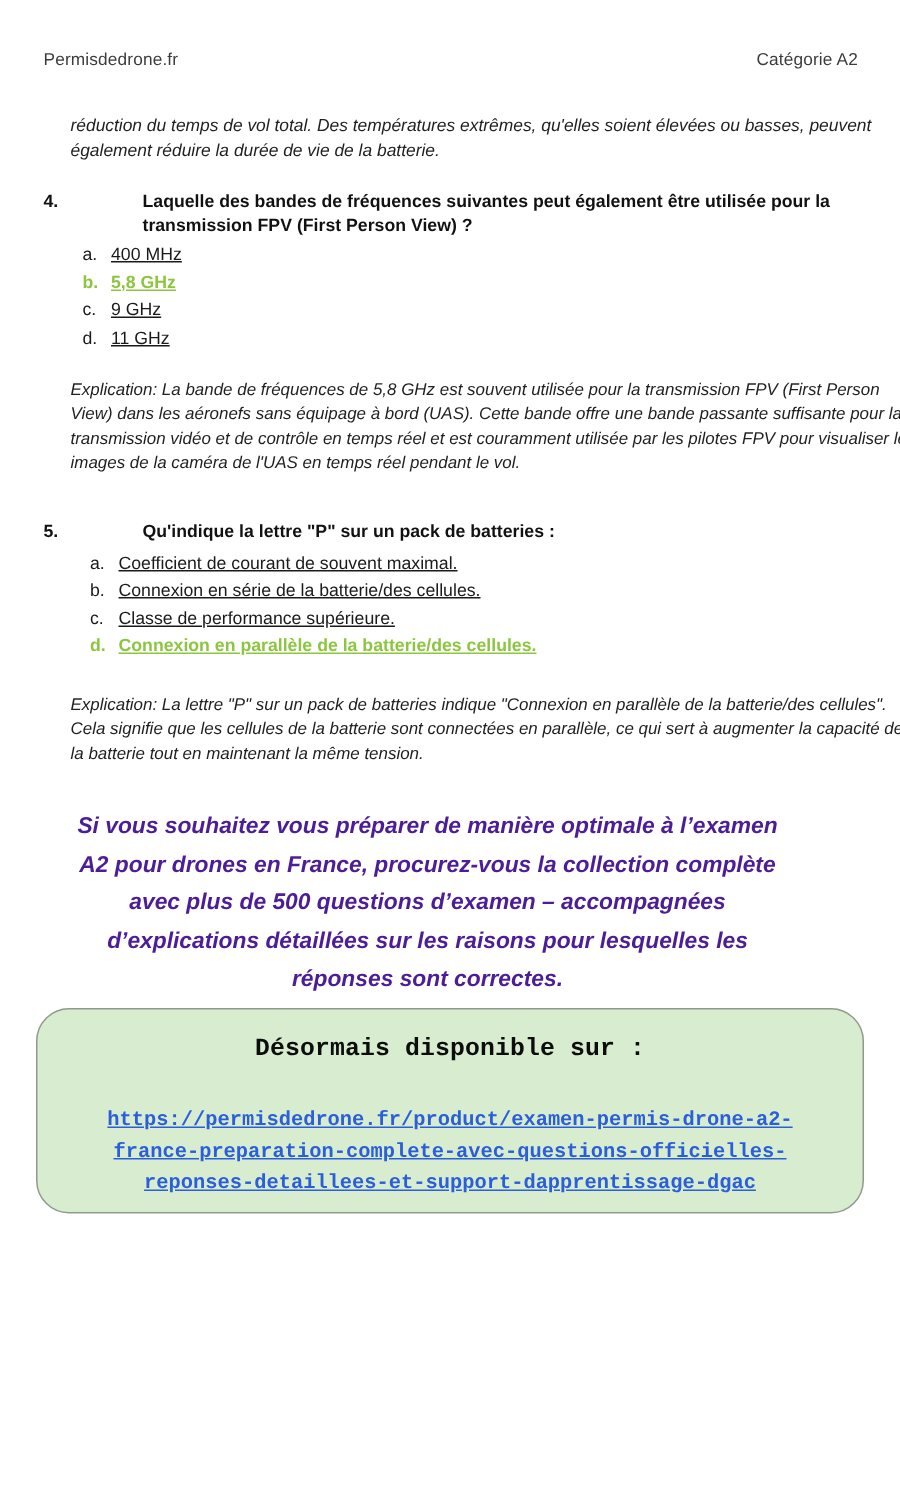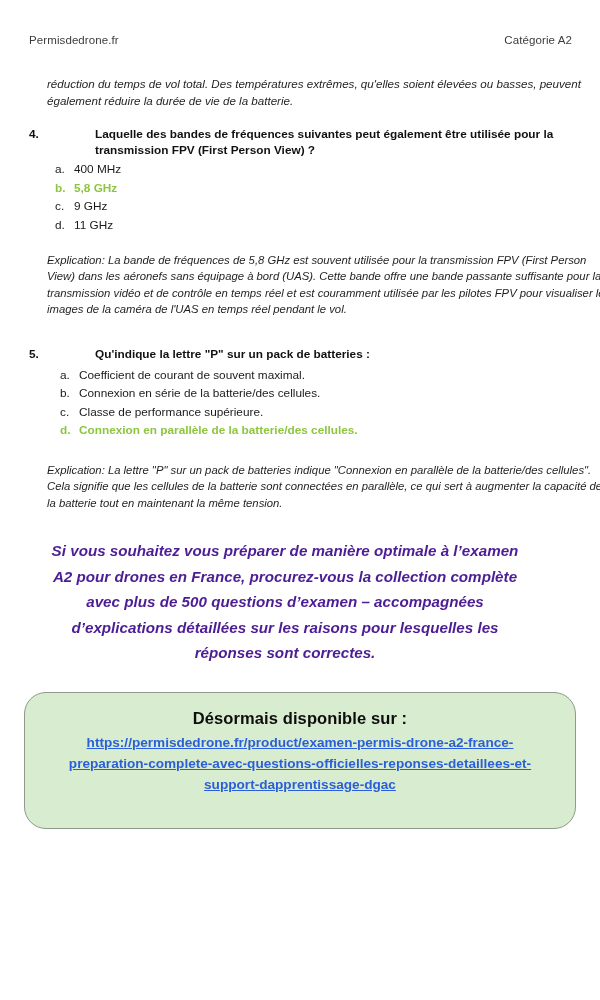--- a/index.html
+++ b/index.html
@@ -101,21 +101,21 @@
     line-height: 18.5px;
     color: #1a1a1a;
   }
   .q4 .option { padding-left: 55px; }
   .q5 .option { padding-left: 60px; }
 
   .opt-letter {
     width: 19px;
     flex: 0 0 19px;
   }
-  .opt-text { flex: 1 1 auto; }
+  .opt-text { flex: 1 1 auto; text-decoration: underline; }
 
   .option.correct {
     color: #8cc63f;
     font-weight: bold;
   }
 
   
   .explication {
     position: absolute;
     left: 47px;
@@ -138,39 +138,40 @@
     font-size: 15.2px;
     font-weight: bold;
     font-style: italic;
     line-height: 25.5px;
     color: #4c1d95;
   }
 
   
   .cta-box {
     position: absolute;
-    top: 692px;
+    top: 672px;
     left: 24px;
     width: 552px;
     height: 137px;
     box-sizing: border-box;
     background: #d8ecd0;
     border: 1px solid #8f9a8b;
     border-radius: 22px;
     padding-top: 16px;
+    font-family: Liberation Mono, monospace;
   }
   .cta-title {
     text-align: center;
     font-size: 16.5px;
     font-weight: bold;
     color: #0d0d0d;
     letter-spacing: 0.1px;
   }
   .cta-link-wrap {
-    margin-top: 4px;
+    margin-top: 29px;
     padding: 0 24px;
     text-align: center;
   }
   .cta-link {
     font-size: 13.6px;
     font-weight: bold;
     line-height: 21px;
     color: #2b5fd9;
     text-decoration: underline;
     word-break: break-word;

